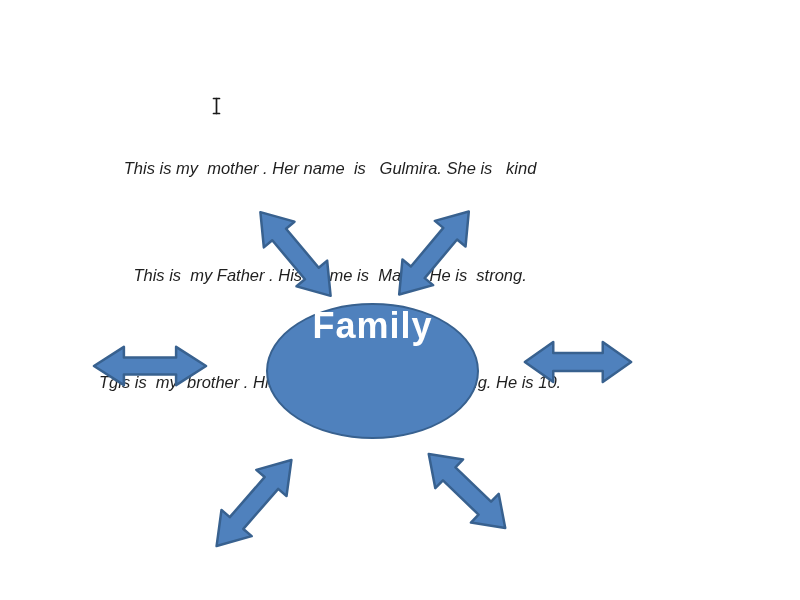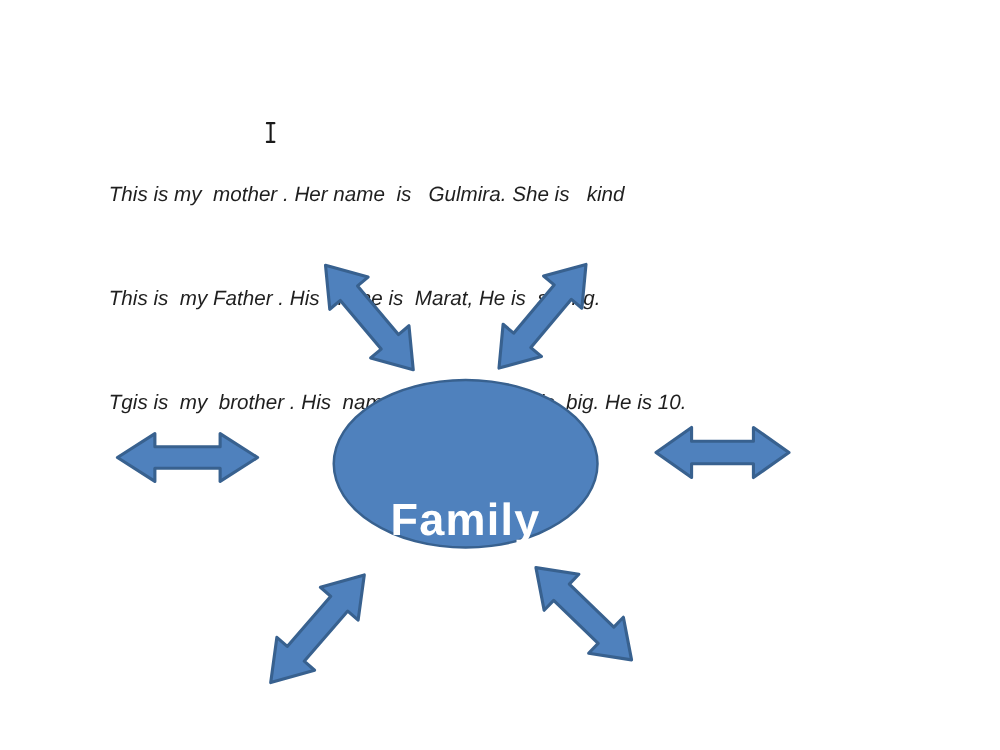--- a/index.html
+++ b/index.html
@@ -24,22 +24,23 @@
     left: 83px;
     top: 90px;
     color: var(--paragraph-text, #1f1f1f);
     font-style: italic;
     font-size: 16.5px;
     line-height: 25px;
     white-space: pre;
     font-family: "Liberation Sans", sans-serif;
   }
   .text-block p {
-    margin: 4px;
+    margin: 16px;
     padding: 0;
+    text-align: center;
   }
   .ibeam-cursor {
     position: absolute;
     left: 211px;
     top: 97px;
     width: 11px;
     height: 18px;
   }
   .ibeam-cursor svg {
     display: block;
@@ -55,21 +56,21 @@
     position: absolute;
     left: 266px;
     top: 303px;
     width: 213px;
     height: 136px;
     box-sizing: border-box;
     background: var(--shape-fill, #4f81bd);
     border: 2.5px solid var(--shape-stroke, #38618f);
     border-radius: 50%;
     display: flex;
-    align-items: flex-end;
+    align-items: flex-start;
     justify-content: center;
   }
   .center-label {
     color: var(--label-text, #ffffff);
     font-weight: bold;
     font-size: 36px;
     letter-spacing: 1px;
     font-family: "Liberation Sans", sans-serif;
   }
   .arrow {

